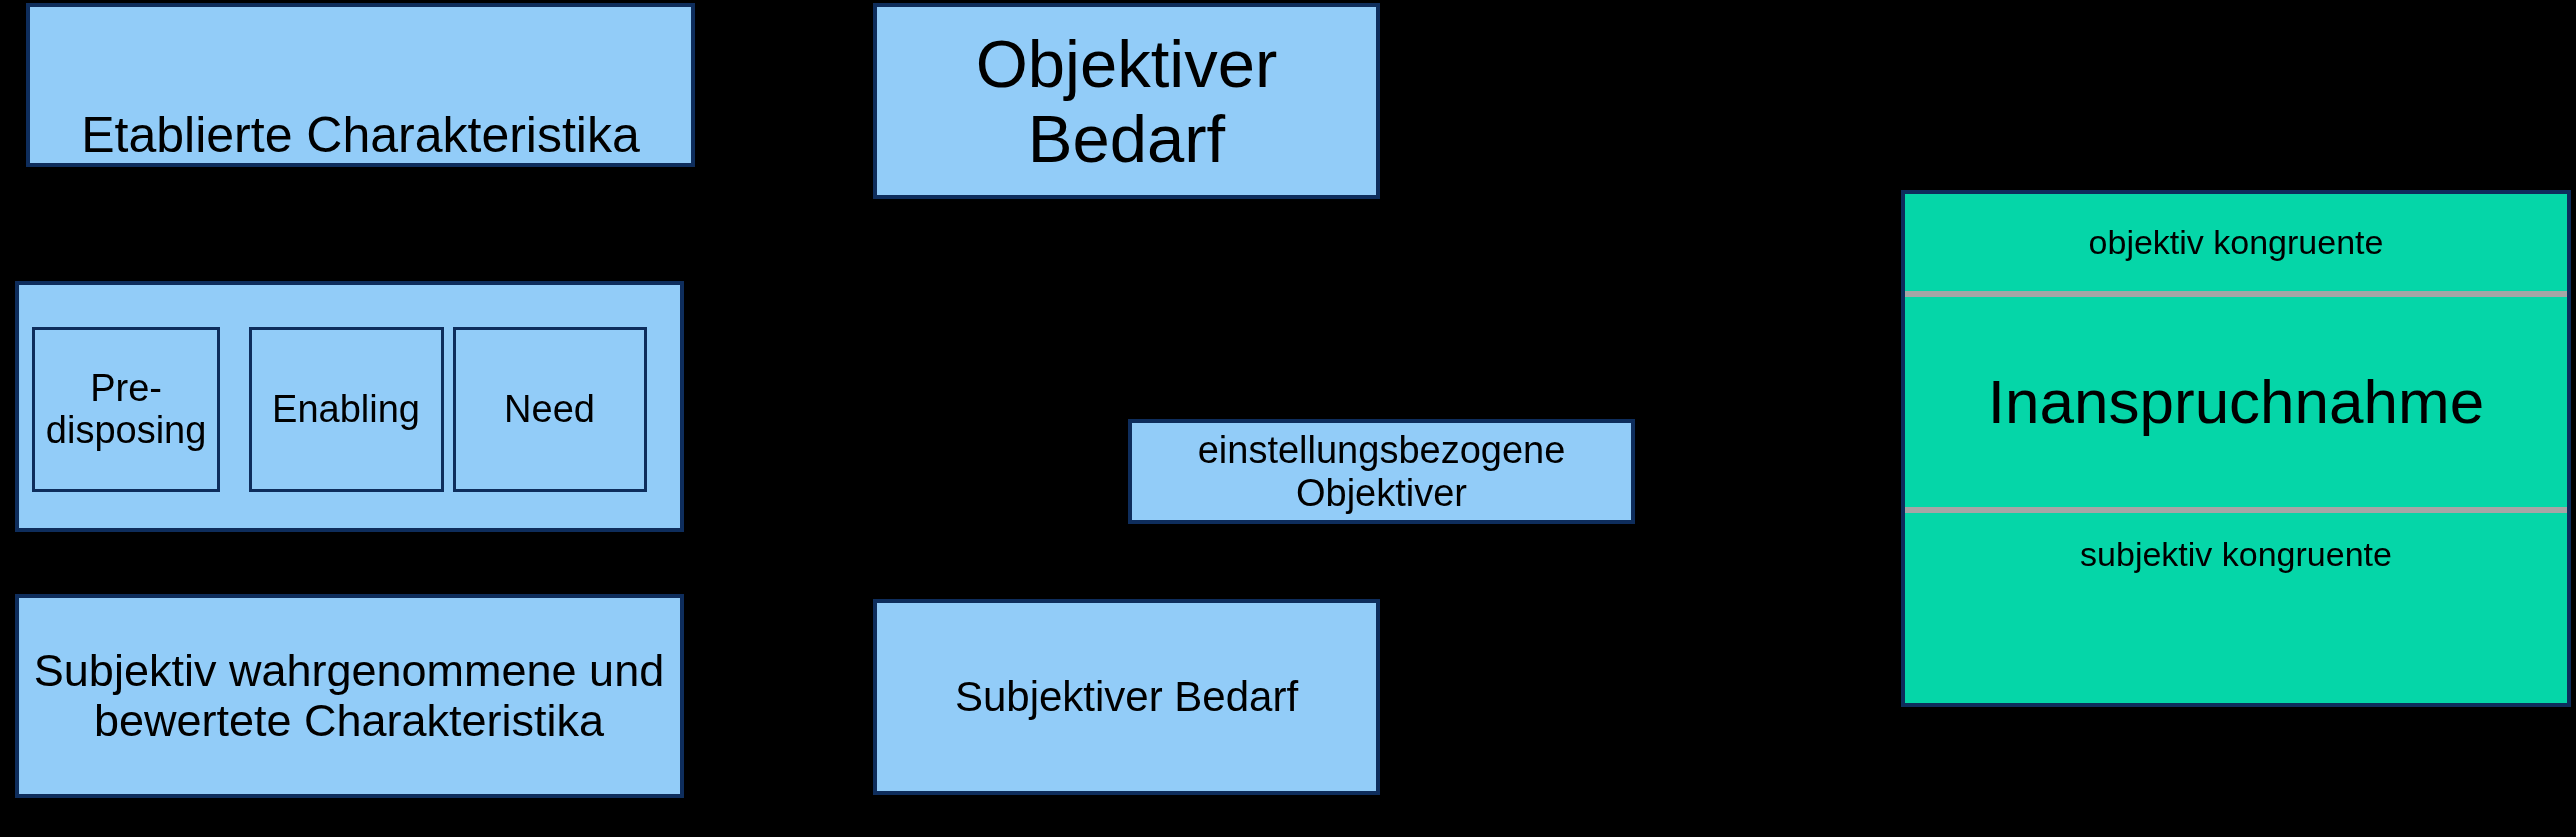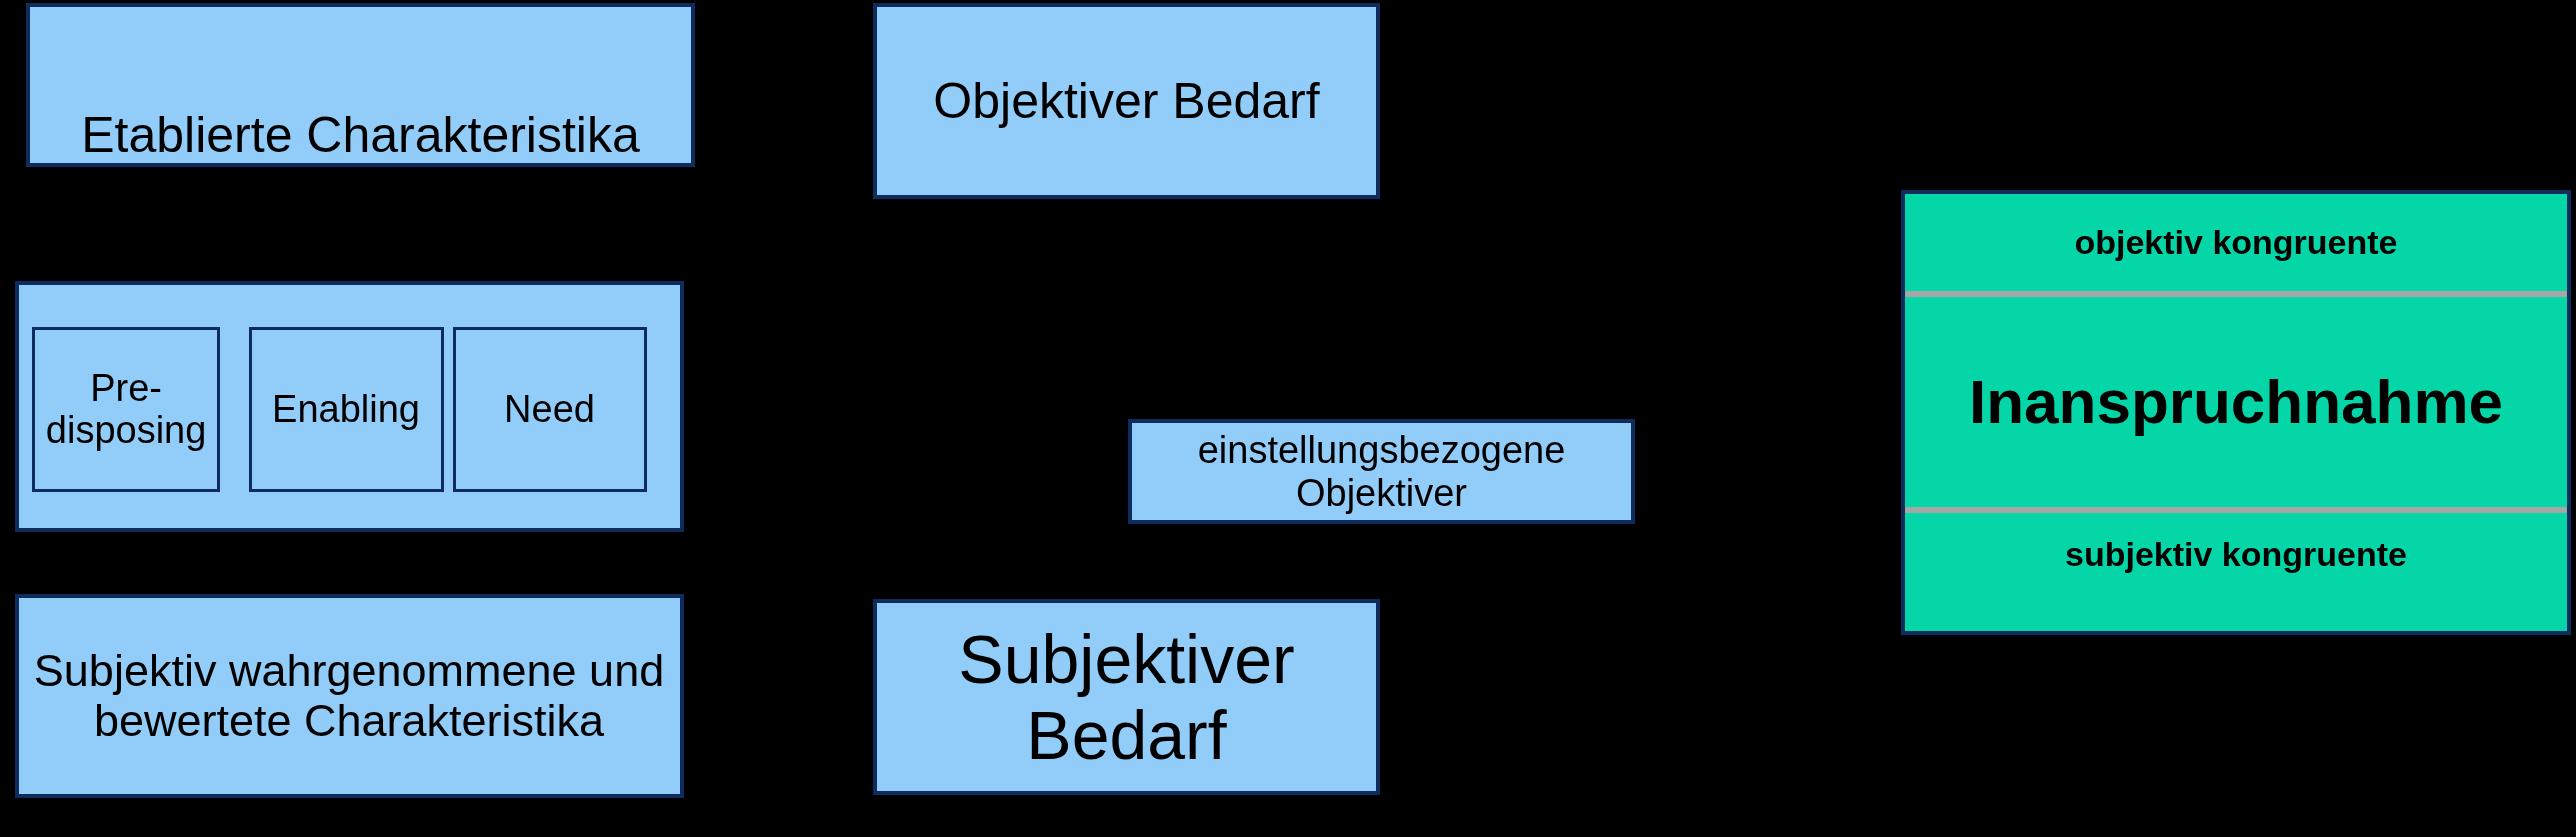--- a/index.html
+++ b/index.html
@@ -74,30 +74,30 @@
   .arrowhead {
     position: absolute;
     width: 0;
     height: 0;
     border-top: 10px solid transparent;
     border-bottom: 10px solid transparent;
     border-left: 14.5px solid #000000;
   }
   
   #box-etablierte       { left: 26px;   top: 2.7px;    width: 669px; height: 164px; font-size: 50px; align-items: flex-end; }
-  #box-objektiver       { left: 873px;  top: 2.7px;    width: 507px; height: 196px; font-size: 50px; }
+  #box-objektiver       { left: 873px;  top: 2.7px;    width: 507px; height: 196px; font-size: 67px; }
   #box-andersen         { left: 14.5px;   top: 281px;  width: 669px; height: 251px; }
   #inner-predisposing   { left: 13.6px;   top: 42px;   width: 188px; height: 165px; font-size: 38px; }
   #inner-enabling       { left: 230px;  top: 42px;   width: 195px; height: 165px; font-size: 38px; }
   #inner-need           { left: 434px;  top: 42px;   width: 194px; height: 165px; font-size: 38px; }
   #box-strukturelle     { left: 1128px; top: 276px;  width: 507px; height: 102px; font-size: 38px; }
   #box-einstellungs     { left: 1128px; top: 419px;  width: 507px; height: 105px; font-size: 38px; }
   #box-subjektiv-char   { left: 14.5px;   top: 594px;  width: 669px; height: 204px; font-size: 45px; }
-  #box-subjektiver      { left: 873px;  top: 599px;  width: 507px; height: 196px; font-size: 68px; }
-  #green-box            { left: 1901px; top: 190px;  width: 670px; height: 445px; font-weight: bold; }
+  #box-subjektiver      { left: 873px;  top: 599px;  width: 507px; height: 196px; font-size: 42px; }
+  #green-box            { left: 1901px; top: 190px;  width: 670px; height: 517px; }
   #green-top            { top: 0px;    height: 97px; font-size: 34px; }
   #green-mid            { top: 103px;  height: 210px; font-size: 62px; }
   #green-bottom         { top: 320px;  height: 81px;  font-size: 34px; }
   #divider-top          { top: 97px; }
   #divider-bottom       { top: 313px; }
   #conn-a               { left: 1635px; top: 325px;  width: 262px; }
   #arrow-a              { left: 1892px; top: 317px; }
   #conn-b               { left: 1635px; top: 471px;  width: 262px; }
   #arrow-b              { left: 1892px; top: 463px; }
   #conn-c               { left: 684px;  top: 100px;  width: 188px; }

